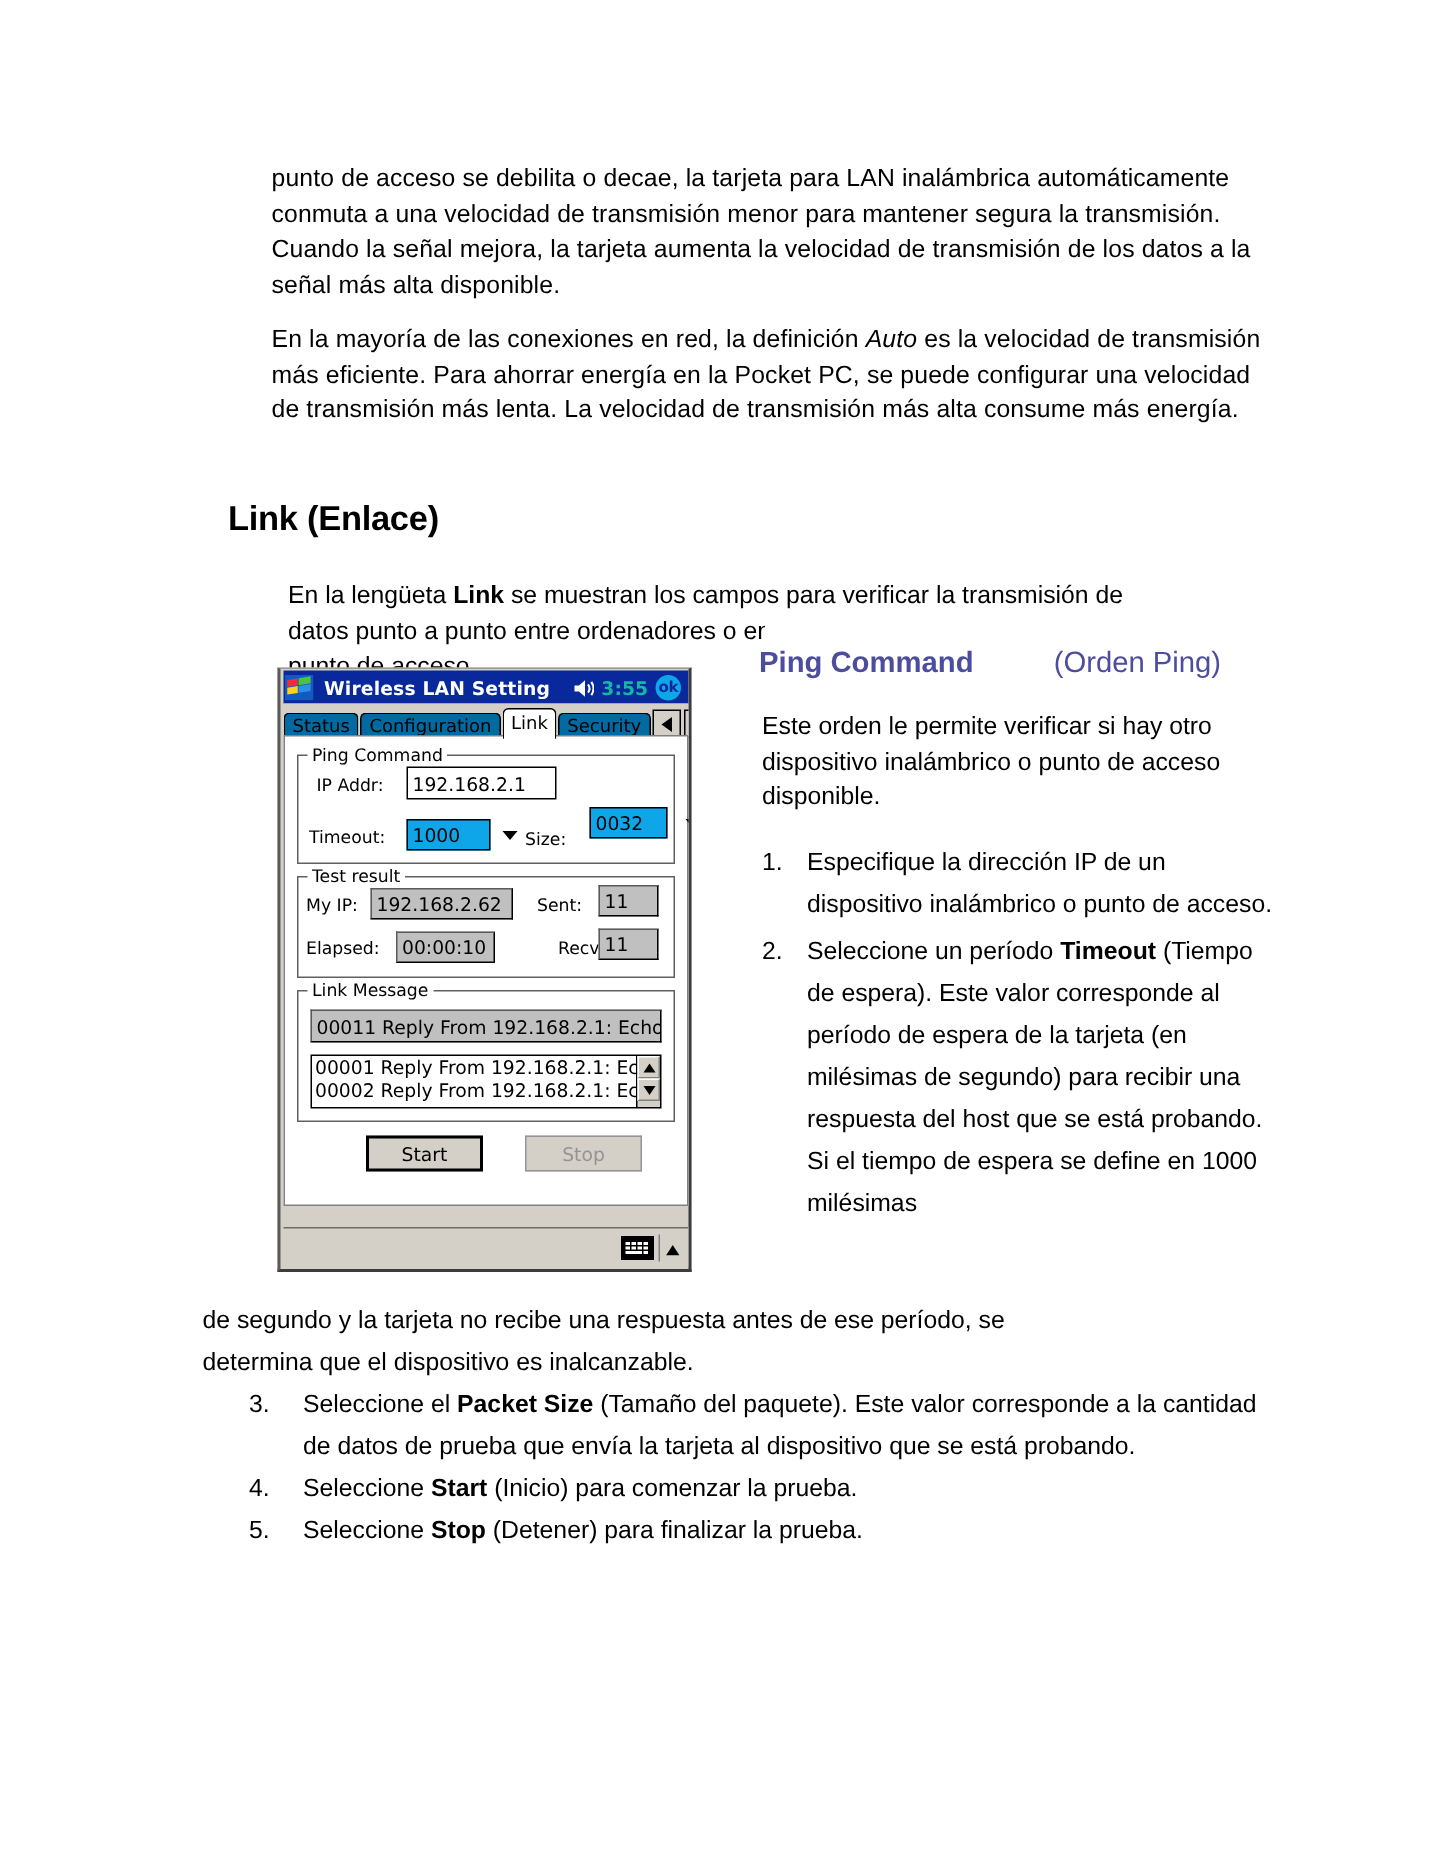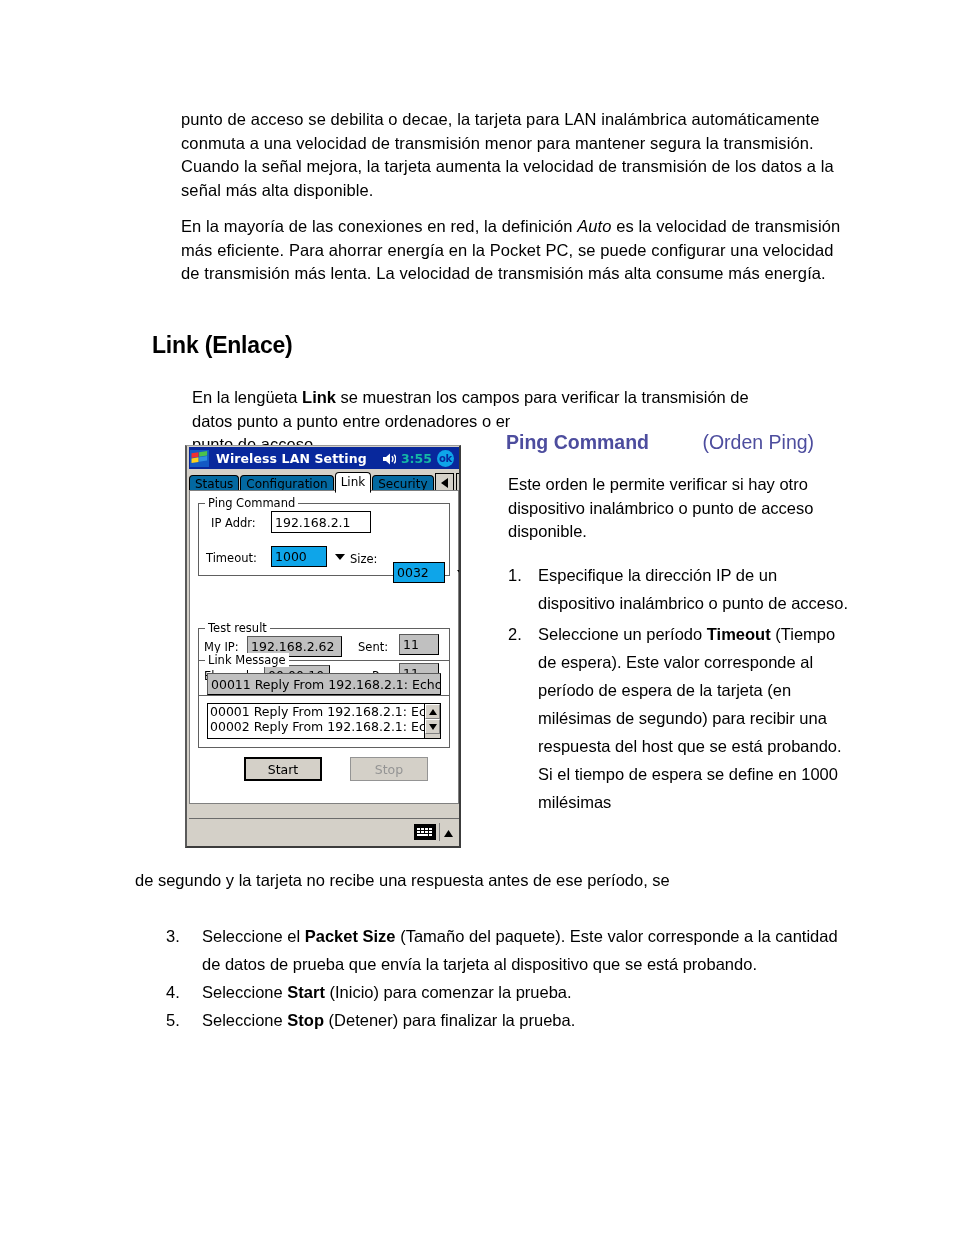--- a/index.html
+++ b/index.html
@@ -272,21 +272,21 @@
     top: -8px;
     left: 6px;
     background: #ffffff;
     padding: 0 3px;
     font-size: 11.5px;
     color: #000;
     white-space: nowrap;
   }
 
   .g-ping   { left: 8px;  top: 12px;  width: 252px; height: 73px; }
-  .g-test   { left: 8px;  top: 93px;  width: 252px; height: 68px; margin-top: 44px; }
+  .g-test   { left: 8px;  top: 93px;  width: 252px; height: 68px; }
   .g-msg    { left: 8px;  top: 169px; width: 252px; height: 88px; }
 
   .fld-label {
     position: absolute;
     font-size: 11.5px;
     white-space: nowrap;
   }
   .txtbox {
     position: absolute;
     background: #ffffff;
@@ -451,20 +451,21 @@
       <span>Especifique la dirección IP de un dispositivo inalámbrico o punto de acceso.</span>
     </div>
     <div class="li">
       <span class="num">2.</span>
       <span>Seleccione un período </span><b>Timeout</b><span> (Tiempo de espera). Este valor corresponde al período de espera de la tarjeta (en milésimas de segundo) para recibir una respuesta del host que se está probando. Si el tiempo de espera se define en 1000 milésimas</span>
     </div>
   </div>
 
   <div class="p4">
     <div>de segundo y la tarjeta no recibe una respuesta antes de ese período, se</div>
+    <div>determina que el dispositivo es inalcanzable.</div>
   </div>
 
   <div class="ol-bottom">
     <div class="li">
       <span class="num">3.</span>
       <span>Seleccione el </span><b>Packet Size</b><span> (Tamaño del paquete). Este valor corresponde a la cantidad de datos de prueba que envía la tarjeta al dispositivo que se está probando.</span>
     </div>
     <div class="li">
       <span class="num">4.</span>
       <span>Seleccione </span><b>Start</b><span> (Inicio) para comenzar la prueba.</span>
@@ -524,21 +525,21 @@
         <span class="fld-label" style="left:12px; top:12px;">IP Addr:</span>
         <span class="txtbox" style="left:72px; top:7px; width:100px; height:22px;">192.168.2.1</span>
 
         <span class="fld-label" style="left:7px; top:47px;">Timeout:</span>
         <span class="combo" style="left:72px; top:42px; width:56px; height:21px;">
           <span>1000</span>
           <span class="arr"></span>
         </span>
 
         <span class="fld-label" style="left:151px; top:48px;">Size:</span>
-        <span class="combo" style="left:194px; top:58px; width:52px; height:21px;">
+        <span class="combo" style="left:194px; top:34px; width:52px; height:21px;">
           <span>0032</span>
           <span class="arr"></span>
         </span>
       </div>
 
       <div class="group g-test">
         <span class="glabel">Test result</span>
 
         <span class="fld-label" style="left:5px; top:11px;">My IP:</span>
         <span class="robox" style="left:48px; top:7px; width:95px; height:21px;">192.168.2.62</span>

